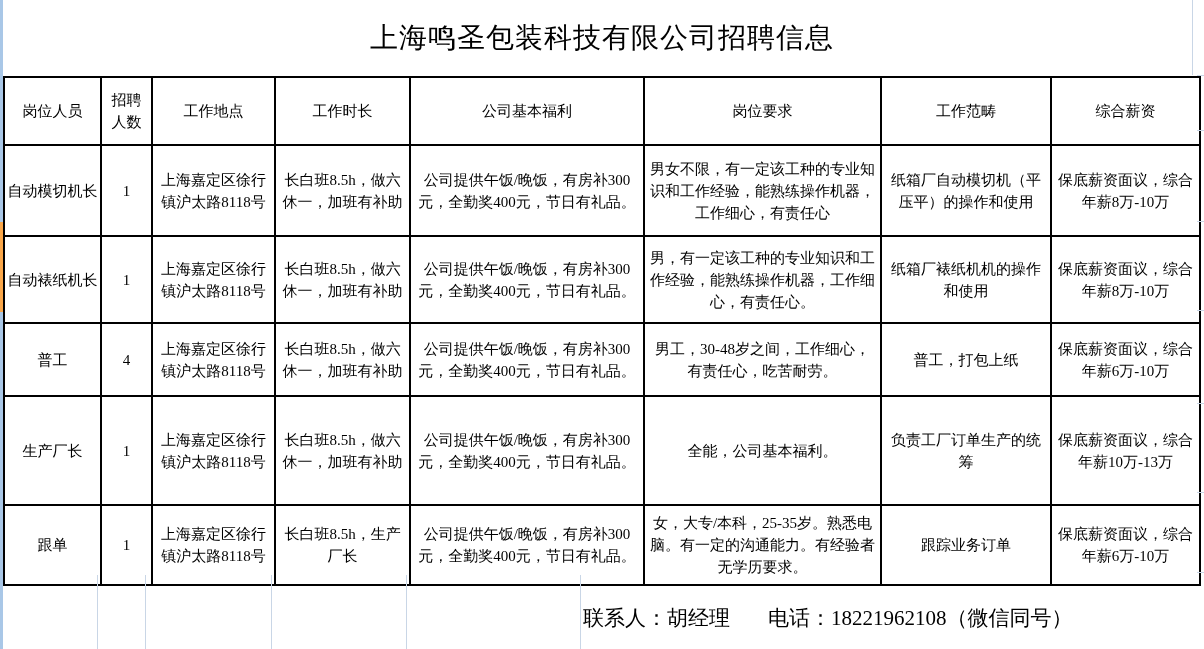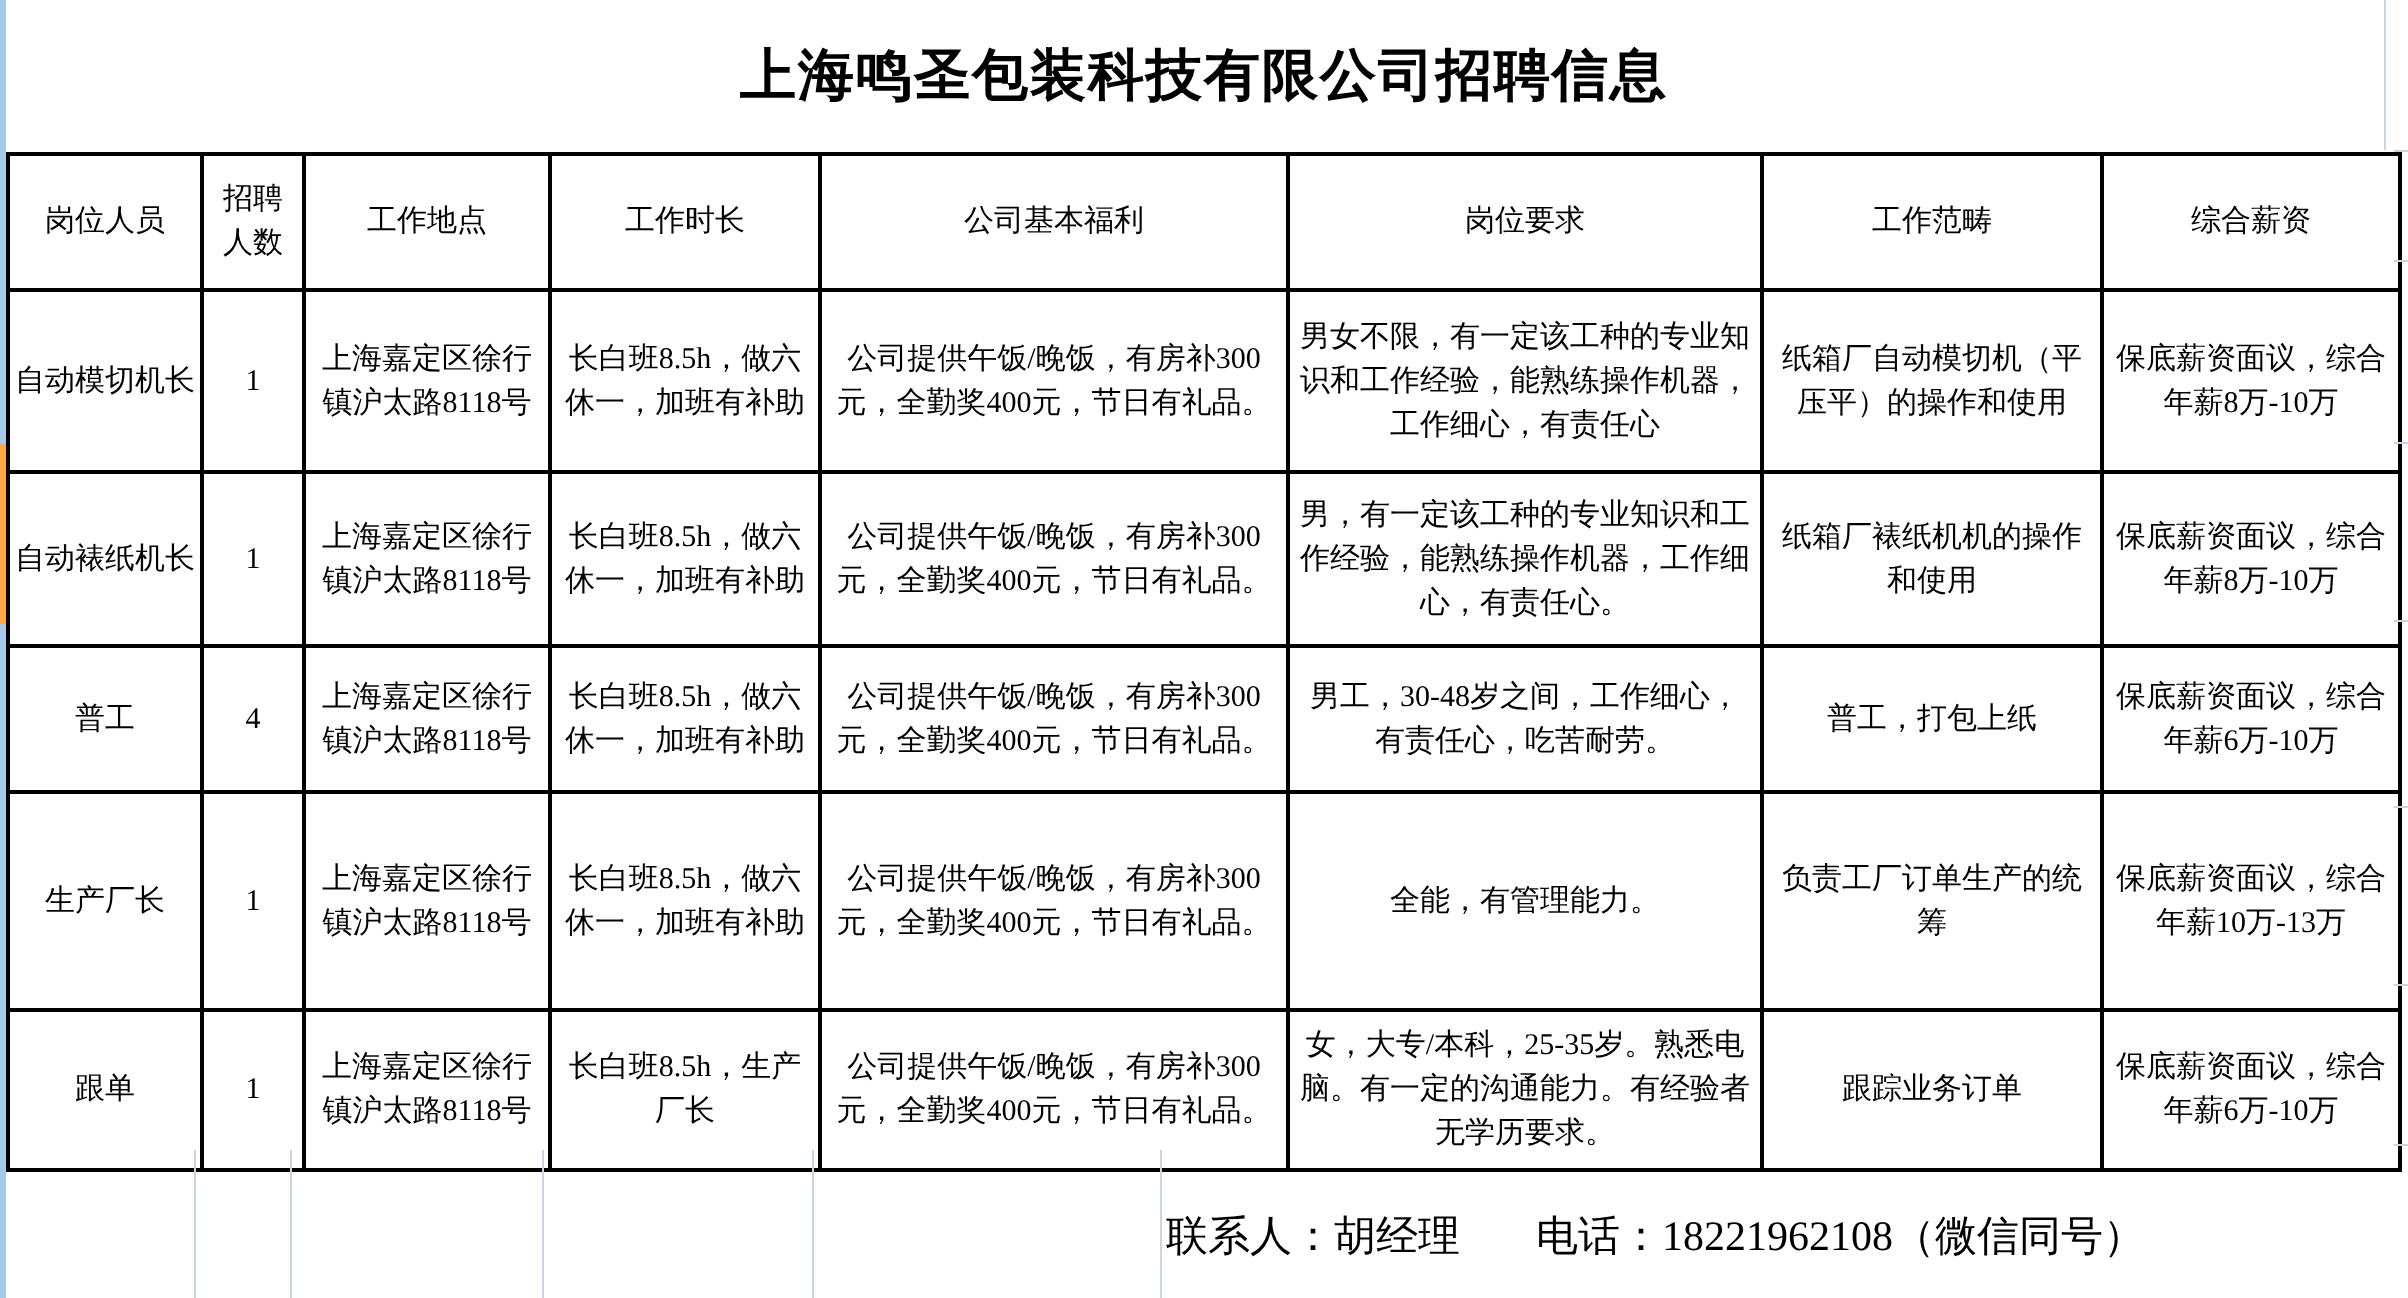--- a/index.html
+++ b/index.html
@@ -8,21 +8,21 @@
     font-family:"Liberation Serif","DejaVu Serif",serif;color:#000;position:relative;
   }
   .sheet{position:absolute;inset:0;}
   
   .edge-blue{position:absolute;left:0;top:0;width:3px;height:649px;background:#a9c7e7;}
   .edge-orange{position:absolute;left:0;top:222px;width:4px;height:90px;background:#faa74a;}
   
   .title{
     position:absolute;left:0;top:0;width:1204px;height:76px;
     display:flex;align-items:center;justify-content:center;
-    font-size:28px;font-weight:bold;letter-spacing:1px;
+    font-size:28px;font-weight:normal;letter-spacing:1px;
   }
   
   table.recruit{
     position:absolute;left:3px;top:76px;width:1196px;
     border-collapse:collapse;table-layout:fixed;
   }
   table.recruit th,table.recruit td{
     border:2px solid #000;text-align:center;vertical-align:middle;
     font-size:15px;line-height:22px;font-weight:normal;padding:0 3px;
     word-break:break-all;
@@ -111,21 +111,21 @@
         <td>男工，30-48岁之间，工作细心，有责任心，吃苦耐劳。</td>
         <td>普工，打包上纸</td>
         <td>保底薪资面议，综合年薪6万-10万</td>
       </tr>
       <tr class="r3">
         <td class="c-pos">生产厂长</td>
         <td>1</td>
         <td>上海嘉定区徐行镇沪太路8118号</td>
         <td>长白班8.5h，做六休一，加班有补助</td>
         <td>公司提供午饭/晚饭，有房补300元，全勤奖400元，节日有礼品。</td>
-        <td>全能，有管理能力。</td>
+        <td>全能，公司基本福利。</td>
         <td>负责工厂订单生产的统筹</td>
         <td>保底薪资面议，综合年薪10万-13万</td>
       </tr>
       <tr class="r4">
         <td class="c-pos">跟单</td>
         <td>1</td>
         <td>上海嘉定区徐行镇沪太路8118号</td>
         <td>长白班8.5h，生产厂长</td>
         <td>公司提供午饭/晚饭，有房补300元，全勤奖400元，节日有礼品。</td>
         <td>女，大专/本科，25-35岁。熟悉电脑。有一定的沟通能力。有经验者无学历要求。</td>

